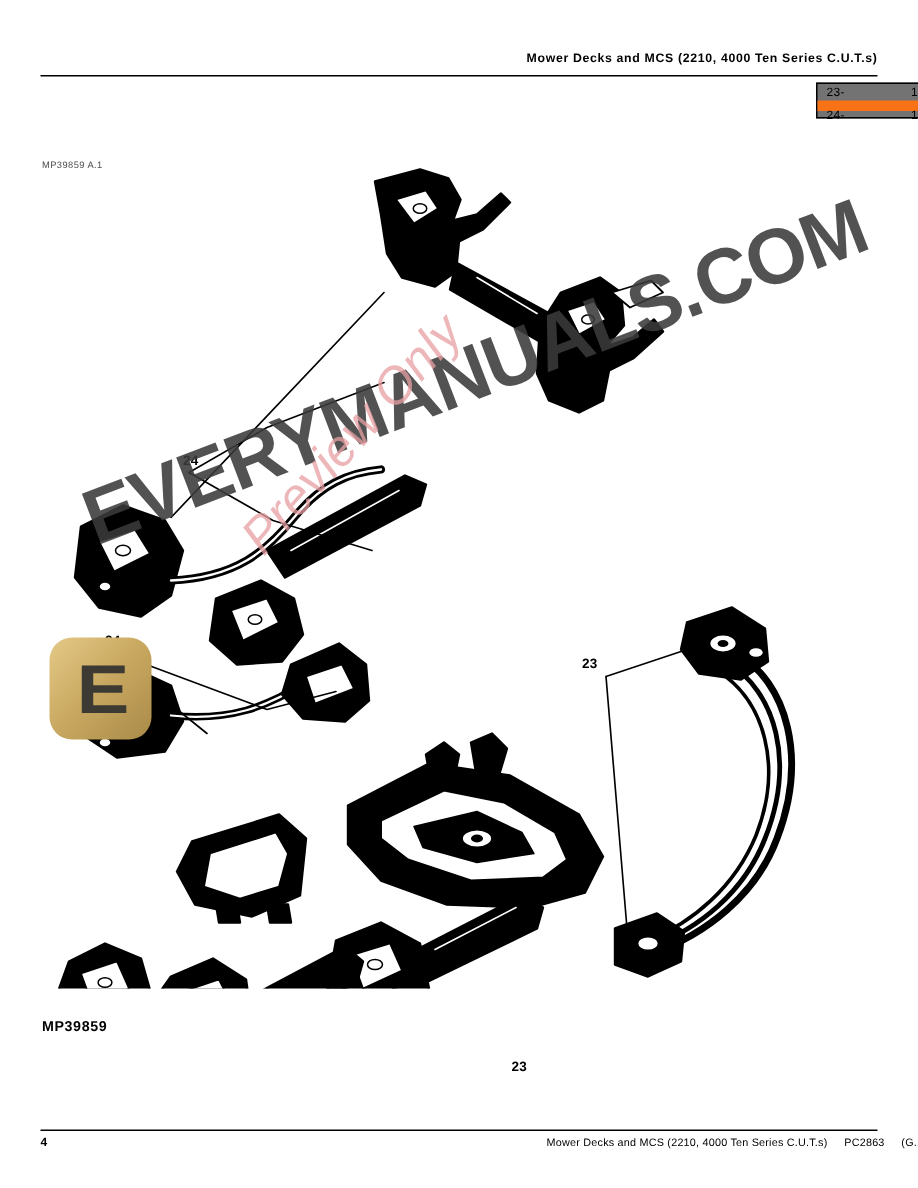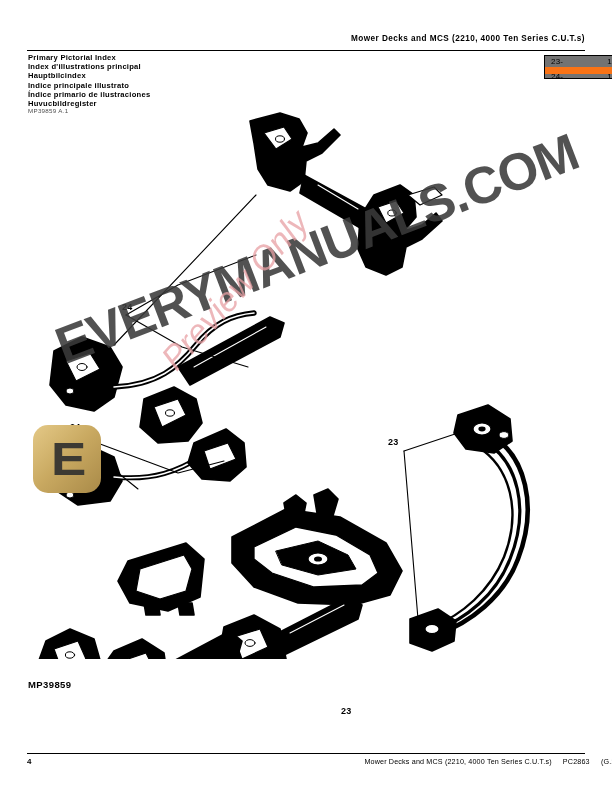--- a/index.html
+++ b/index.html
@@ -209,28 +209,20 @@
   }
 </style>
 </head>
 <body>
 
 <div id="page">
 
   <div id="header-title">Mower Decks and MCS (2210, 4000 Ten Series C.U.T.s)</div>
   <div id="header-rule"></div>
 
-  <div id="index-block">
-    <span class="idx-line">Primary Pictorial Index</span>
-    <span class="idx-line">Index d'illustrations principal</span>
-    <span class="idx-line">Hauptbilcindex</span>
-    <span class="idx-line">Indice principale illustrato</span>
-    <span class="idx-line">Índice primario de ilustraciones</span>
-    <span class="idx-line">Huvucbildregister</span>
-  </div>
   <div id="figure-code">MP39859 A.1</div>
 
   <div id="ref-table">
     <div class="ref-row">
       <span>23-</span>
       <span>1</span>
     </div>
     <div class="ref-row">
       <span>24-</span>
       <span>1</span>

